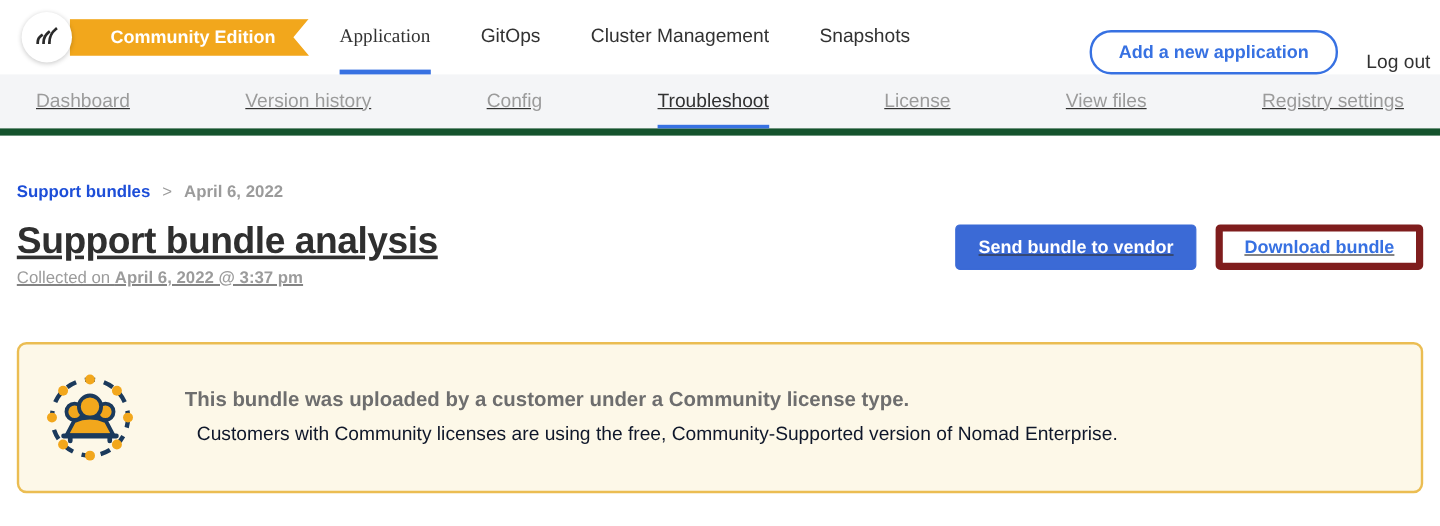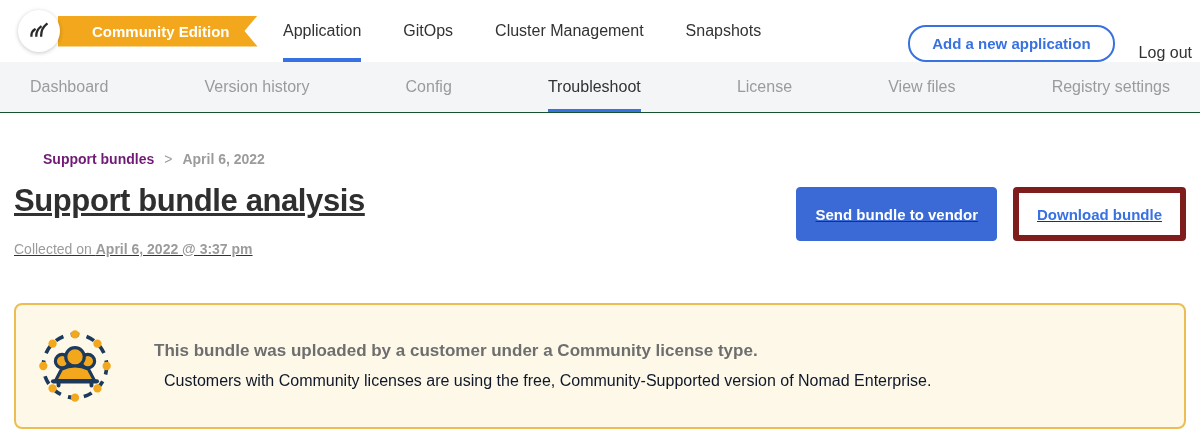--- a/index.html
+++ b/index.html
@@ -57,90 +57,91 @@
   .top-nav-item {
     display: flex;
     align-items: center;
     font-size: 16px;
     color: #323232;
     cursor: pointer;
     border-bottom: 4px solid transparent;
     padding-top: 4px;
     white-space: nowrap;
   }
-  .top-nav-item.active { border-bottom-color: #3771e2; }
+  .top-nav-item.active { border-bottom-color: #3771e2; font-family: Liberation Serif, serif; }
   .header-spacer { flex: 1; }
   .header-right { display: flex; align-items: flex-end; gap: 24px; }
   .pill-button {
     border: 2px solid #3771e2;
     color: #3771e2;
     background: #ffffff;
     font-family: "Liberation Sans", sans-serif;
     font-size: 15px;
     font-weight: bold;
     border-radius: 18px;
     padding: 8px 22px;
     cursor: pointer;
     white-space: nowrap;
   }
   .logout { font-size: 16px; color: #323232; cursor: pointer; white-space: nowrap; }
 
   
   .subnav {
     height: 51px;
     background: #f4f5f7;
-    border-bottom: 1px solid #14532d;
+    border-bottom: 6px solid #14532d;
     display: flex;
     align-items: stretch;
     justify-content: space-between;
     padding: 0 30px;
+    text-decoration: underline;
   }
   .subnav-item {
     display: flex;
     align-items: center;
     font-size: 16px;
     color: #9b9b9b;
     cursor: pointer;
     border-bottom: 3px solid transparent;
     padding-top: 3px;
     white-space: nowrap;
   }
   .subnav-item.active { color: #323232; border-bottom-color: #3771e2; text-align: right; }
 
   
   .main { padding: 38px 14px 0 14px; }
   .breadcrumb { display: flex; align-items: center; gap: 10px; font-size: 14px; font-weight: bold; }
-  .breadcrumb-link { color: #701a75; cursor: pointer; margin-left: 29px; }
+  .breadcrumb-link { color: #1d4ed8; cursor: pointer; }
   .breadcrumb-sep { color: #9b9b9b; font-weight: normal; }
   .breadcrumb-current { color: #9b9b9b; }
 
   .title-row {
     display: flex;
     justify-content: space-between;
     align-items: flex-start;
     margin-top: 16px;
     text-decoration: underline;
   }
   .page-title {
     font-size: 31px;
     font-weight: bold;
     color: #2f2f2f;
     letter-spacing: -0.4px;
     line-height: 1.15;
   }
-  .collected { margin-top: 22px; font-size: 14px; color: #9b9b9b; }
+  .collected { margin-top: 4px; font-size: 14px; color: #9b9b9b; }
   .collected .date { font-weight: bold; }
   .title-buttons { display: flex; gap: 16px; margin-top: 4px; }
   .btn {
     font-family: "Liberation Sans", sans-serif;
     font-size: 15px;
     font-weight: bold;
     border-radius: 4px;
     padding: 0 18px;
-    height: 54px;
+    height: 38px;
     cursor: pointer;
     white-space: nowrap;
   }
   .btn-primary { background: #3b6ad6; border: 1px solid #3b6ad6; color: #ffffff; }
   .btn-secondary { background: #ffffff; border: 6px solid #7f1d1d; color: #3771e2; }
 
   
   .alert {
     margin-top: 46px;
     background: #fdf8e8;

